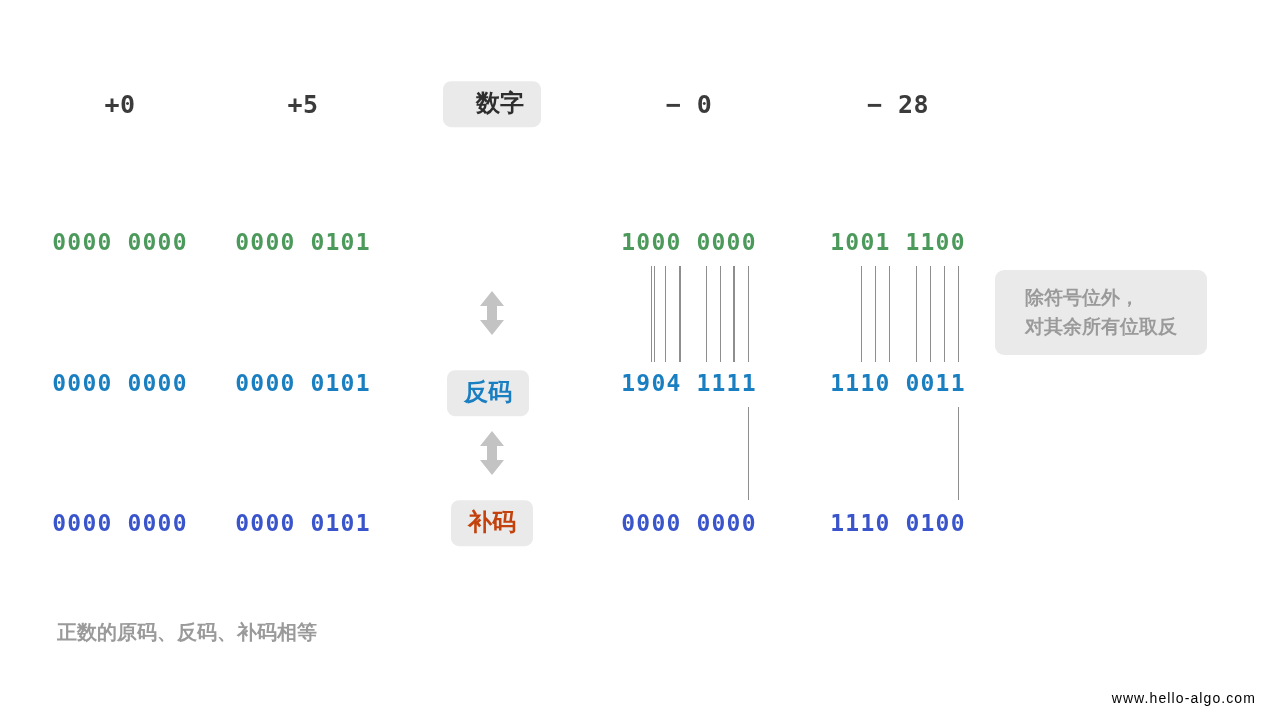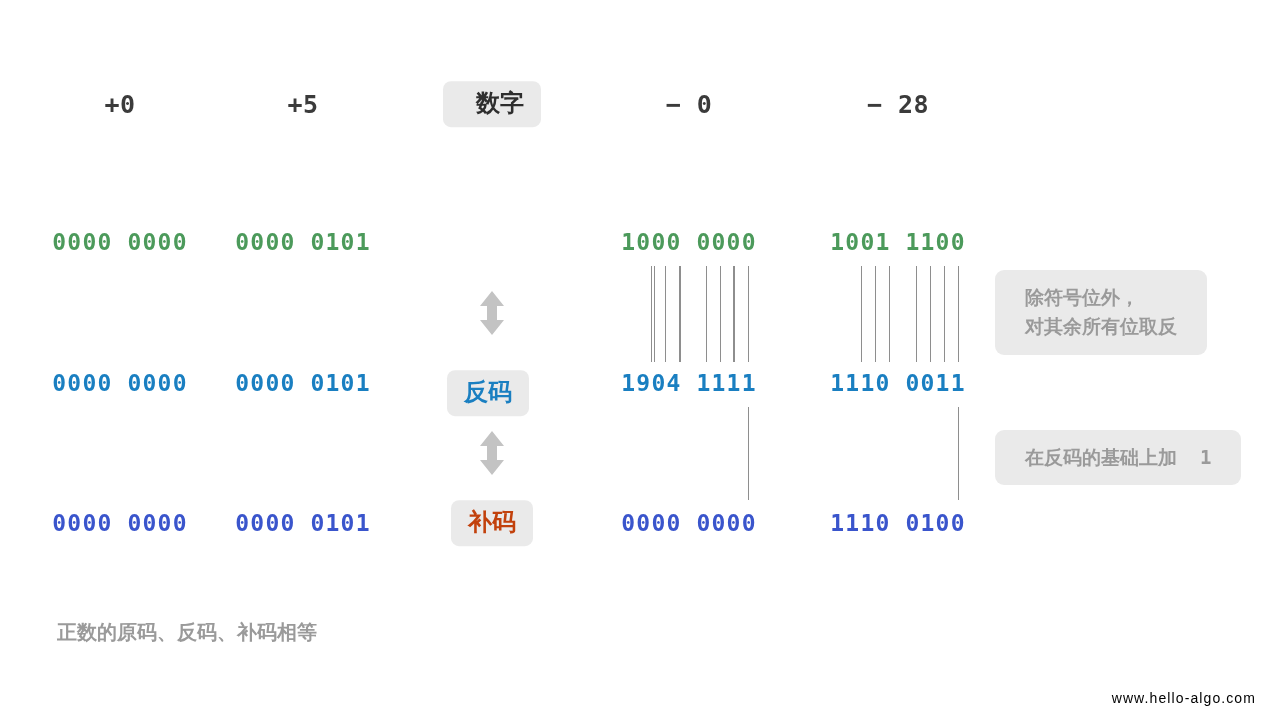--- a/index.html
+++ b/index.html
@@ -174,21 +174,18 @@
   <div class="vline" style="left:958px; top:266px; height:96px;"></div>
 
   <div class="vline" style="left:748px; top:407px; height:93px;"></div>
   <div class="vline" style="left:958px; top:407px; height:93px;"></div>
 
   <div class="note" style="left:995px; top:270px;">
     <div>除符号位外，</div>
     <div>对其余所有位取反</div>
   </div>
 
-  <div class="note" style="left:995px; top:430px;">
-    <span>在反码的基础上加</span><span class="mono">&nbsp;&nbsp;</span><span class="mono">1</span>
-  </div>
 
   <div class="caption" style="left:57px; top:619px;">正数的原码、反码、补码相等</div>
 
   <div class="watermark">www.hello-algo.com</div>
 
 </div>
 
 </body></html>

